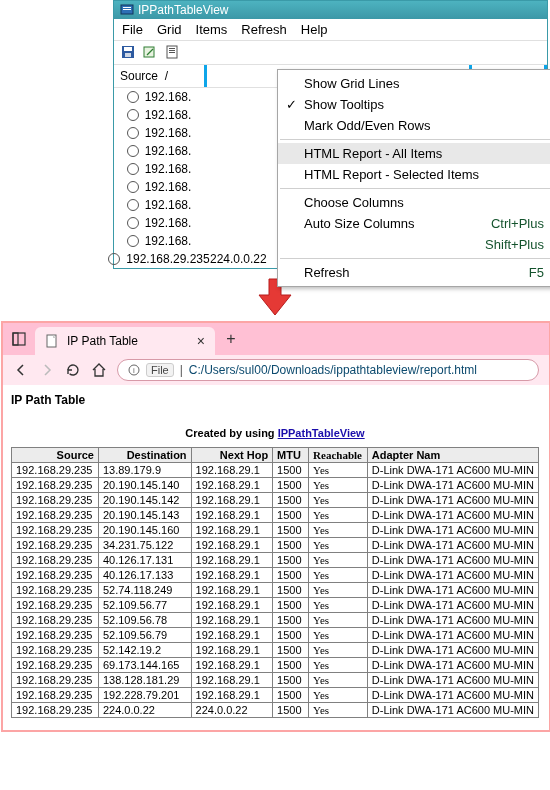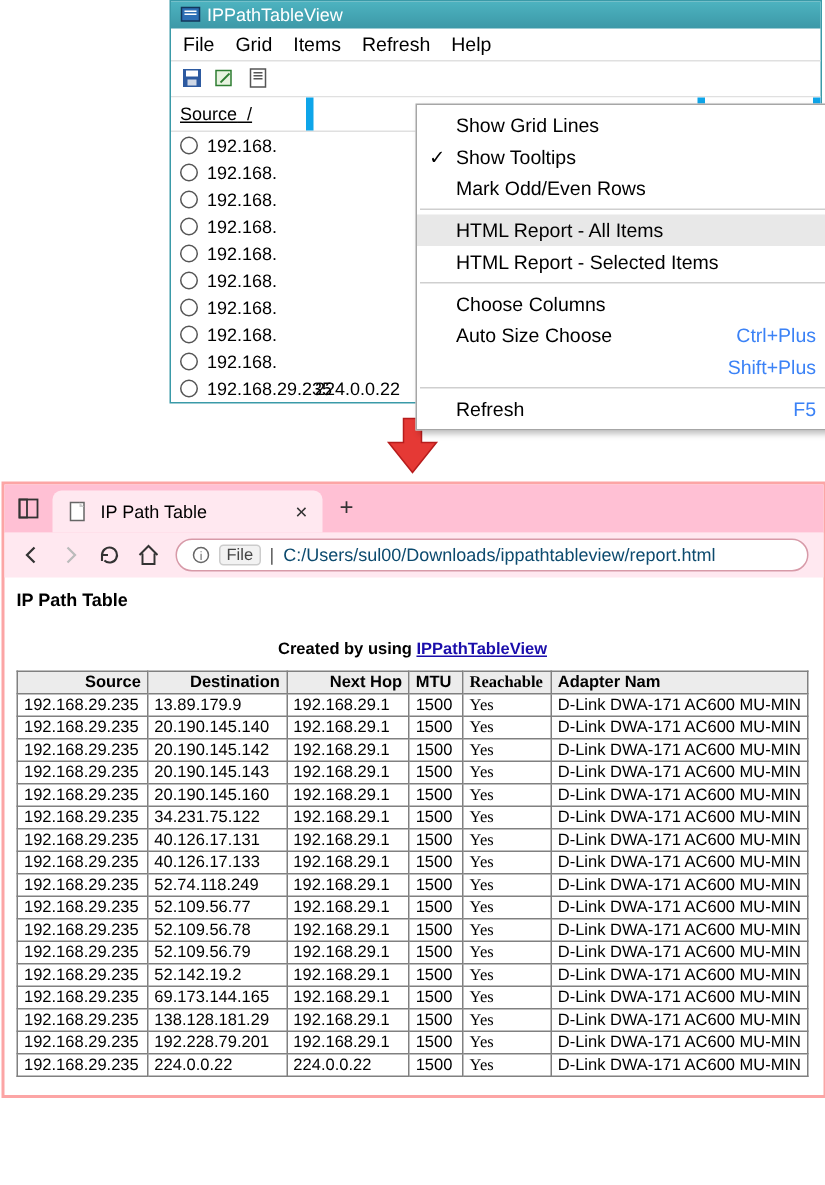--- a/index.html
+++ b/index.html
@@ -47,38 +47,38 @@
 
   .grid-header {
     display: flex;
     font-size: 12px;
     background: #fff;
     border-bottom: 1px solid #e0e0e0;
     color:#000;
   }
   .grid-header > div {
     padding: 4px 6px;
-    border-right: 5px solid #0ea5e9;
-    text-decoration: underline;
+    border-right: 3px solid #0ea5e9;
   }
   .col-src { width: 78px; }
   .col-dst { width: 120px; }
   .col-nh  { width: 80px; }
   .col-mtu { width: 46px; text-align:right; }
   .col-rch { width: 56px; padding-left:10px !important; }
   .col-pad { flex:1; }
 
   .grid-body { position: relative; }
   .grid-row {
     display: flex;
     font-size: 12px;
   }
   .grid-row > div {
     padding: 2px 6px;
     white-space: nowrap;
+    justify-content: center;
   }
   .grid-row .col-src { display:flex; align-items:center; gap:6px; }
   .radio {
     width: 10px; height: 10px; border:1px solid #555; border-radius:50%;
     flex-shrink:0;
   }
 
   
   .dropdown {
     position: absolute;
@@ -93,21 +93,21 @@
     z-index: 5;
   }
   .dropdown .item {
     display:flex;
     align-items:center;
     padding: 3px 10px 3px 26px;
     position:relative;
   }
   .dropdown .item .shortcut {
     margin-left:auto;
-    color:#3b82f6;
+    color:#14532d;
   }
   .dropdown .item.checked::before {
     content:"✓";
     position:absolute;
     left:8px;
   }
   .dropdown .item.highlight {
     background:#e8e8e8;
   }
   .dropdown hr {
@@ -333,21 +333,21 @@
     <div class="dropdown">
       <div class="item">Show Grid Lines</div>
       <div class="item checked">Show Tooltips</div>
       <div class="item">Mark Odd/Even Rows</div>
       <hr>
       <div class="item highlight">HTML Report - All Items</div>
       <div class="item">HTML Report - Selected Items</div>
       <hr>
       <div class="item">Choose Columns</div>
       <div class="item">
-        <span>Auto Size Choose</span>
+        <span>Auto Size Columns</span>
         <span class="shortcut">Ctrl+Plus</span>
       </div>
       <div class="item">
         <span class="shortcut">Shift+Plus</span>
       </div>
       <hr>
       <div class="item">
         <span>Refresh</span>
         <span class="shortcut">F5</span>
       </div>

